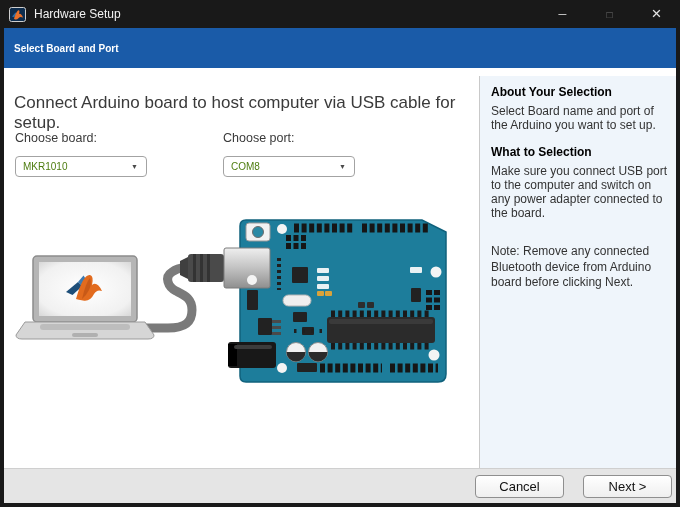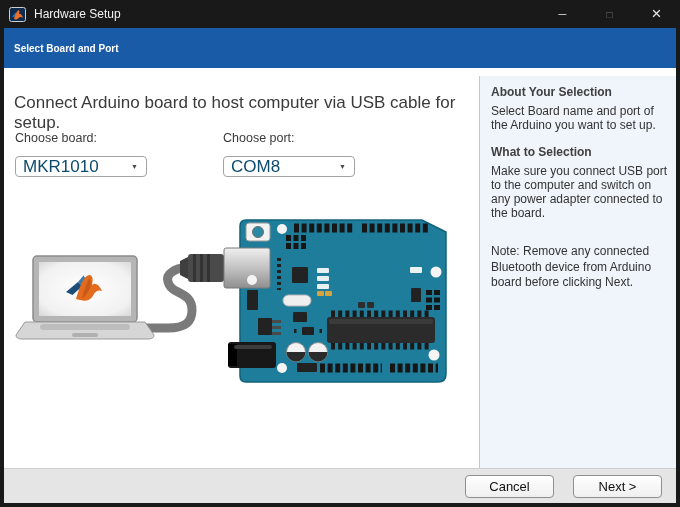--- a/index.html
+++ b/index.html
@@ -24,33 +24,33 @@
   .body-row { position:absolute; top:68px; left:4px; right:4px; bottom:39px; background:#ffffff; display:flex; }
 
   .main { position:relative; flex:1; }
   .intro { position:absolute; left:10px; top:25px; font-size:17px; color:#3a3a3a; }
   .field-label { position:absolute; top:63px; font-size:12.5px; color:#3a3a3a; }
   .field-label.board { left:11px; }
   .field-label.port { left:219px; }
   .dropdown { position:absolute; top:88px; width:132px; height:21px; border:1px solid #a3a3a3; border-radius:4px; background:#fff; display:flex; align-items:center; cursor:default; }
   .dropdown.board { left:11px; }
   .dropdown.port { left:219px; }
-  .dd-value { margin-left:7px; font-size:17px; color:#0c4a6e; flex:1; white-space:nowrap; }
+  .dd-value { margin-left:7px; font-size:10px; color:#4d7c0f; flex:1; white-space:nowrap; }
   .dd-arrow { margin-right:8px; font-size:7px; color:#4a4a4a; }
 
   .illustration { position:absolute; left:6px; top:120px; width:450px; height:228px; }
 
   
   .sidebar { width:197px; border-left:1px solid #c9c9c9; background:#EFF5FB; margin-top:8px; padding:9px 8px 0 11px; }
-  .sb-heading { font-size:12px; font-weight:bold; color:#404040; margin:0 0 5px 0; }
+  .sb-heading { font-size:12px; font-weight:bold; color:#000000; margin:0 0 5px 0; }
   .sb-body { font-size:12px; color:#333; line-height:14px; margin:0 0 13px 0; }
   .sb-note { font-size:12px; color:#333; line-height:15.5px; margin:24px 0 0 0; }
 
   
-  .footer { position:absolute; left:4px; right:4px; bottom:4px; height:35px; background:#E5E5E5; border-top:1px solid #cfcfcf; display:flex; align-items:center; justify-content:flex-end; padding-right:14px; gap:19px; }
+  .footer { position:absolute; left:4px; right:4px; bottom:4px; height:35px; background:#E5E5E5; border-top:1px solid #cfcfcf; display:flex; align-items:center; justify-content:flex-end; padding-right:4px; gap:19px; }
   .btn { width:89px; height:23px; border:1px solid #8f8f8f; border-radius:4px; background:linear-gradient(#ffffff,#efefef); font-family:inherit; font-size:13px; color:#111; display:flex; align-items:center; justify-content:center; cursor:default; }
 </style>
 </head>
 <body>
 
 <div id="window">
 
   <div class="titlebar">
     <span class="app-icon">
       <svg width="17" height="15" viewBox="0 0 17 15">

